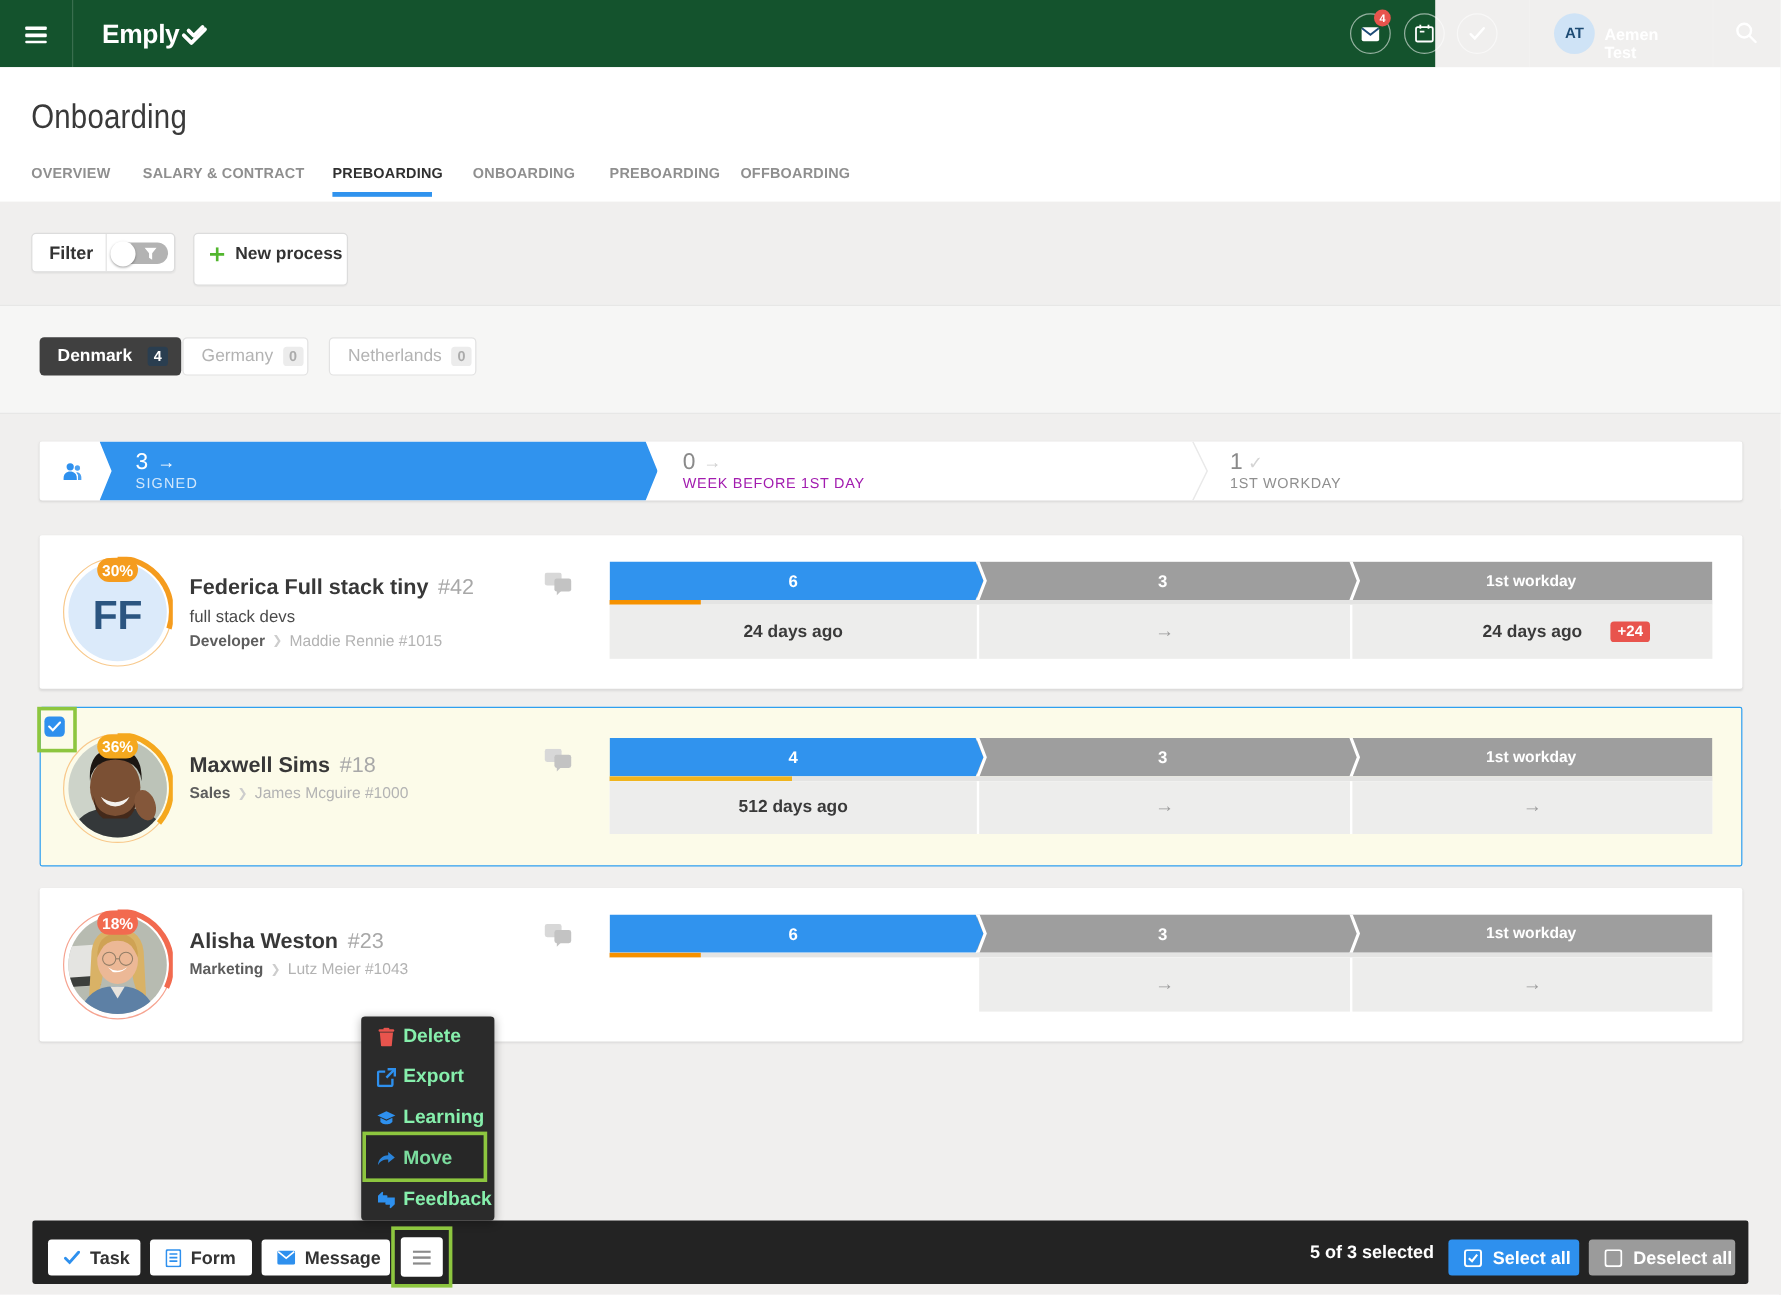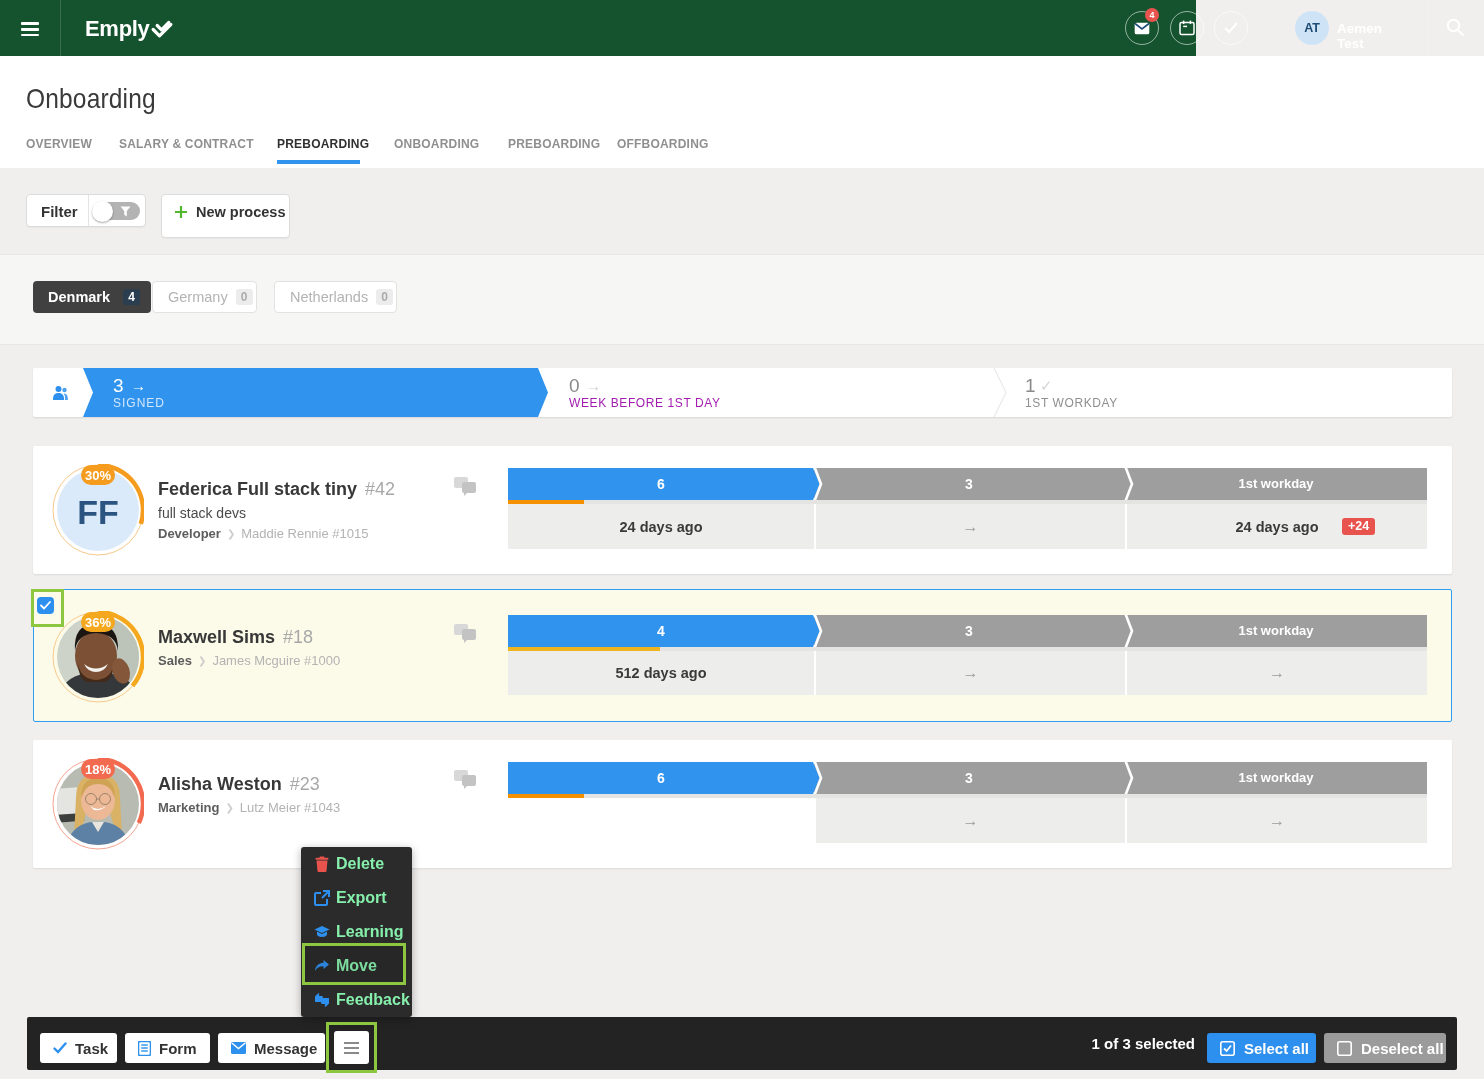--- a/index.html
+++ b/index.html
@@ -348,21 +348,21 @@
   </div>
   <div class="bbtn" style="left:307px;width:35px;height:33px;top:14px;justify-content:center">
     <svg width="15" height="12" viewBox="0 0 15 12">
           <g fill="#8a8a8a">
             <rect x="0" y="0" width="15" height="2"></rect>
             <rect x="0" y="5" width="15" height="2"></rect>
             <rect x="0" y="10" width="15" height="2"></rect>
           </g>
         </svg>
   </div>
-  <div class="abs" style="right:262px;top:18px;color:#fff;font-size:15px;font-weight:bold">1 of 3 selected</div>
+  <div class="abs" style="right:262px;top:18px;color:#fff;font-size:15px;font-weight:bold">5 of 3 selected</div>
   <div class="bbtn" style="left:1180px;width:109px;background:#2e90ee;color:#fff">
     <svg style="margin:0 9px 0 13px" width="15" height="15" viewBox="0 0 15 15">
           <rect x="0.8" y="0.8" width="13.4" height="13.4" rx="2" fill="none" stroke="#fff" stroke-width="1.6"></rect>
           <path d="M4 7.5 L6.7 10 L11 4.5" fill="none" stroke="#fff" stroke-width="1.8"></path>
         </svg>Select all
   </div>
   <div class="bbtn" style="left:1297px;width:122px;background:#9b9b9b;color:#fff">
     <svg style="margin:0 9px 0 13px" width="15" height="15" viewBox="0 0 15 15">
           <rect x="0.8" y="0.8" width="13.4" height="13.4" rx="2" fill="none" stroke="#fff" stroke-width="1.6"></rect>
         </svg>Deselect all

